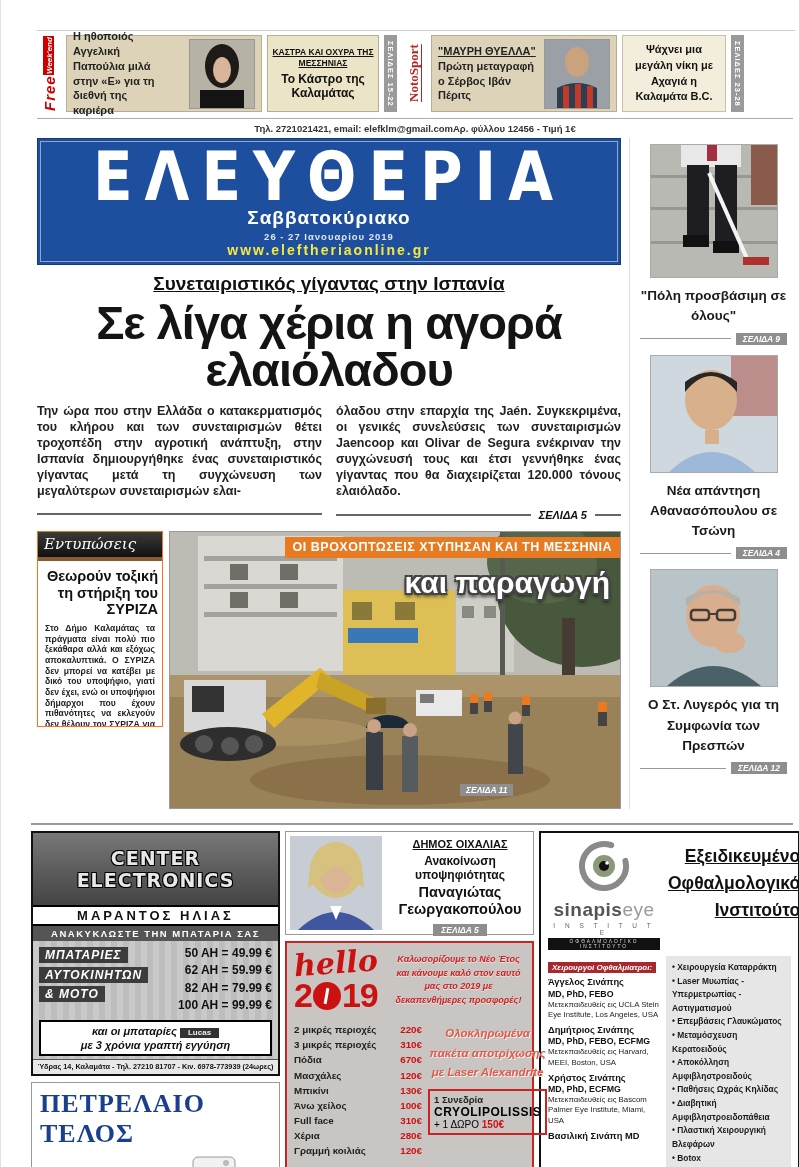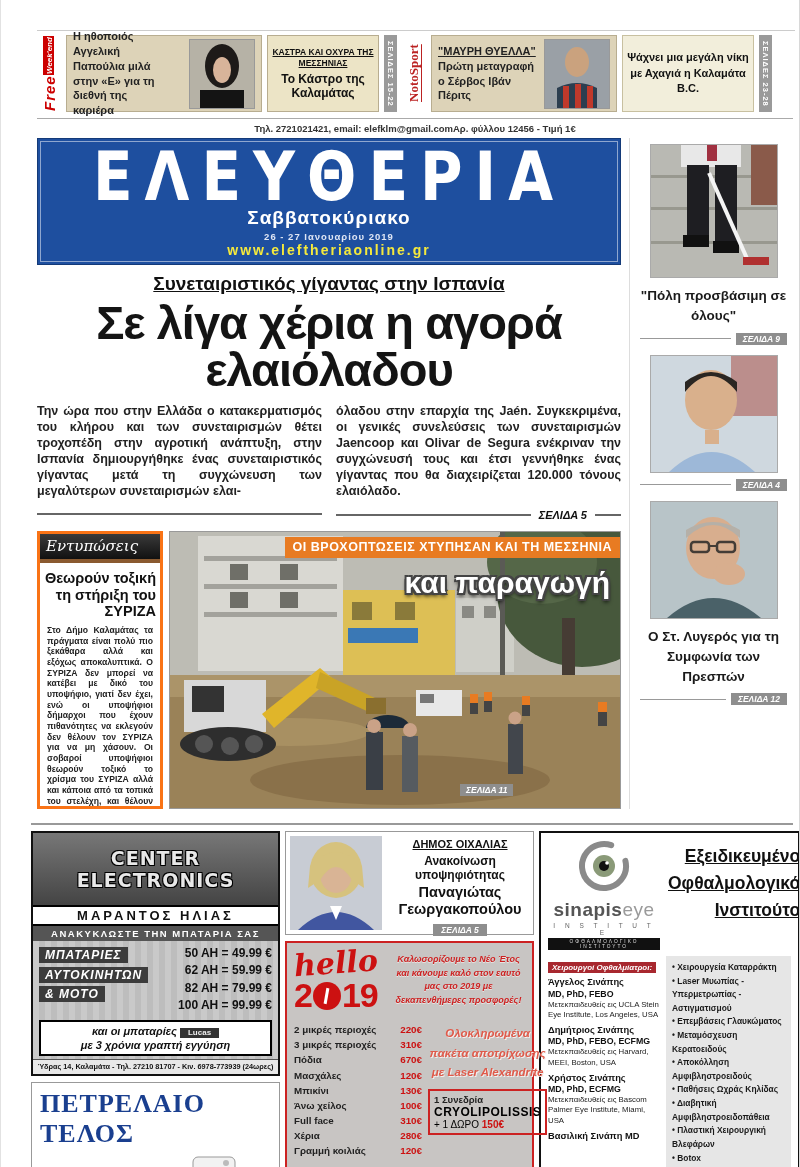--- a/index.html
+++ b/index.html
@@ -20,21 +20,21 @@
   .tease .txt { font-size:11px; font-weight:700; line-height:1.35; color:#222; }
   .tease-actress { width:196px;gap:28px; }
   .tease-photo { width:66px; height:70px; flex:none; margin-left:4px; border:1px solid #999; }
   .tease-mid { width:112px; background:#ece4c6; border:1px solid #b8ad90; display:flex; flex-direction:column;
                align-items:center; justify-content:center; text-align:center; padding:3px; }
   .tease-mid .kick { font-size:8.5px; font-weight:900; text-decoration:underline; line-height:1.3; }
   .tease-mid .ttl { font-size:12px; font-weight:900; margin-top:3px; line-height:1.2; }
   .vtab { writing-mode:vertical-rl; background:#9a9a9a; color:#fff; font-size:7.5px; font-weight:700;
           width:13px; display:flex; align-items:center; justify-content:center; letter-spacing:1px; }
   .tease-sport { width:186px; }
-  .tease-cream { width:132px; background:#f2eedb; border:1px solid #c8c0a0; display:flex; align-items:center;
+  .tease-cream { width:104px; background:#f2eedb; border:1px solid #c8c0a0; display:flex; align-items:center;
                  justify-content:center; text-align:center; padding:3px; font-size:11px; font-weight:900; line-height:1.45; }
 
   
   .contactrow { display:flex; justify-content:center; margin:6px 6px 4px 36px;
                 border-top:1px solid #aaa; padding-top:4px; font-size:9.5px; font-weight:700; color:#333; }
 
   
   .mainwrap { display:flex; gap:8px; margin:0 6px 0 36px; }
   .maincol { width:584px; }
   .sidebar { width:162px; border-left:1px solid #ddd; padding:2px 0 0 6px; }
@@ -57,21 +57,21 @@
   .refrow { display:flex; gap:14px; margin-top:6px; }
   .refrow .half { flex:1; }
   .rule { border-top:2px solid #666; margin-top:8px; }
   .rule-label { display:flex; align-items:center; gap:8px; }
   .rule-label .ln { flex:1; border-top:2px solid #666; }
   .rule-label .lbl { font-size:11px; font-weight:900; font-style:italic; }
 
   
   .midrow { display:flex; gap:6px; margin-top:10px; }
 
-  .opinion { width:126px; height:278px; border:3px solid #f97316; overflow:hidden; flex:none; }
+  .opinion { width:126px; height:196px; border:1px solid #f97316; overflow:hidden; flex:none; }
   .opinion .ohead { background:linear-gradient(#3a3a3a,#111); color:#fff; font-family:"DejaVu Serif", serif;
                     font-style:italic; font-size:15px; padding:3px 6px 4px; }
   .opinion .ostrip { height:4px; background:#8a5a30; }
   .opinion .otitle { font-size:14.5px; font-weight:900; text-align:right; line-height:1.15; padding:7px 4px 5px; }
   .opinion .obody { font-size:8.6px; font-weight:600; line-height:1.24; text-align:justify; padding:0 7px; color:#222; }
 
   .photo { position:relative; width:452px; height:278px; border:1px solid #999; overflow:hidden; flex:none; }
   .photo svg { display:block; }
   .photo-banner { position:absolute; top:5px; right:0; background:#e87b22; color:#fff; font-size:12.5px;
                   font-weight:900; padding:3px 8px 4px; letter-spacing:.5px; }
@@ -359,20 +359,21 @@
         <div class="sb-photo" style="height:118px;">
           <svg width="126" height="116" viewBox="0 0 126 116">
               <rect width="126" height="116" fill="#cfd8df"></rect>
               <rect x="80" y="0" width="46" height="60" fill="#a8433a" opacity=".5"></rect>
               <ellipse cx="60" cy="44" rx="26" ry="30" fill="#d9b08c"></ellipse>
               <path d="M34 36 Q60 4 86 36 L86 26 Q60 6 34 26 Z" fill="#2a2622"></path>
               <path d="M18 116 Q60 76 104 116 Z" fill="#9db8d8"></path>
               <rect x="54" y="74" width="14" height="14" fill="#d9b08c"></rect>
             </svg>
         </div>
+        <div class="sb-title">Νέα απάντηση Αθανασόπουλου σε Τσώνη</div>
         <div class="sb-ref">
             <span class="ln"></span>
             <span class="badge">ΣΕΛΙΔΑ 4</span>
           </div>
       </div>
 
       <div class="sb-item">
         <div class="sb-photo" style="height:118px;">
           <svg width="126" height="116" viewBox="0 0 126 116">
               <rect width="126" height="116" fill="#b8c4c8"></rect>

